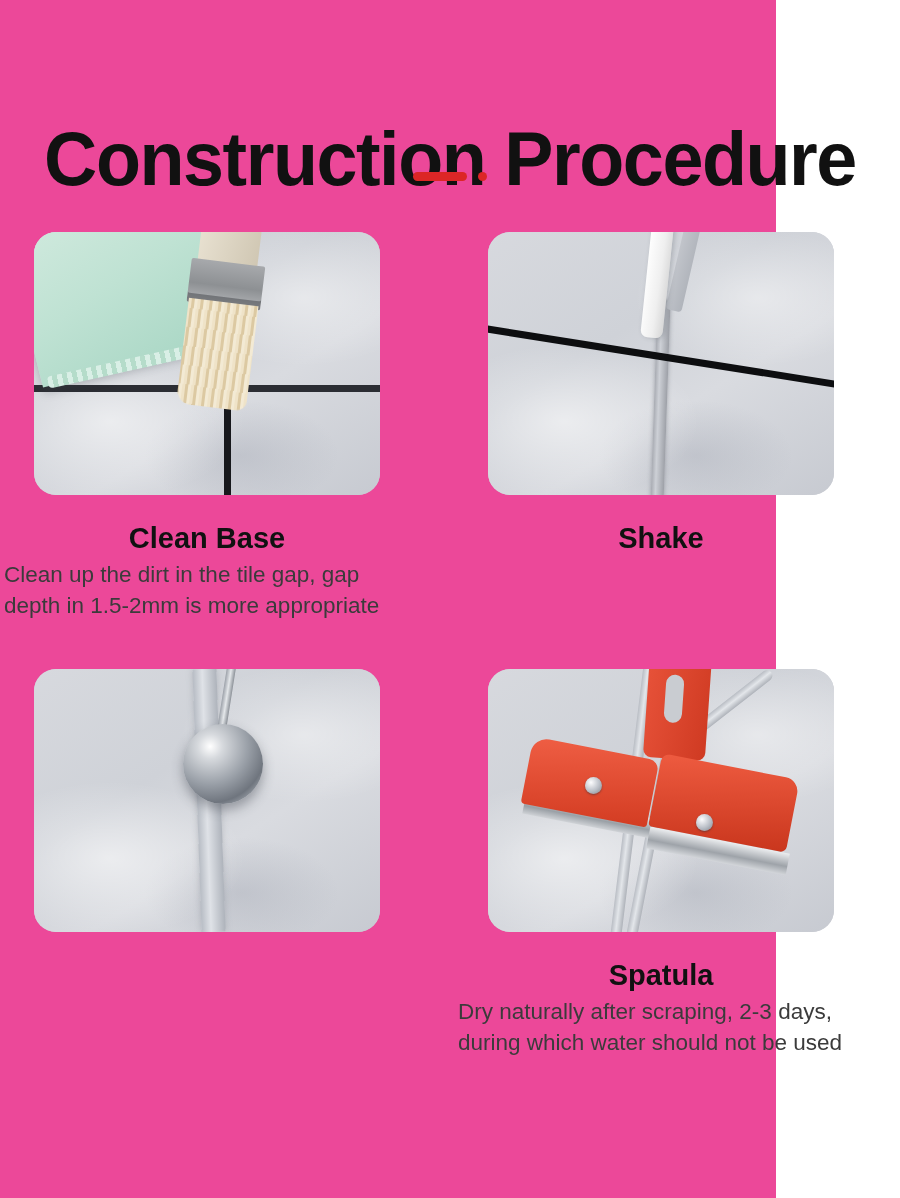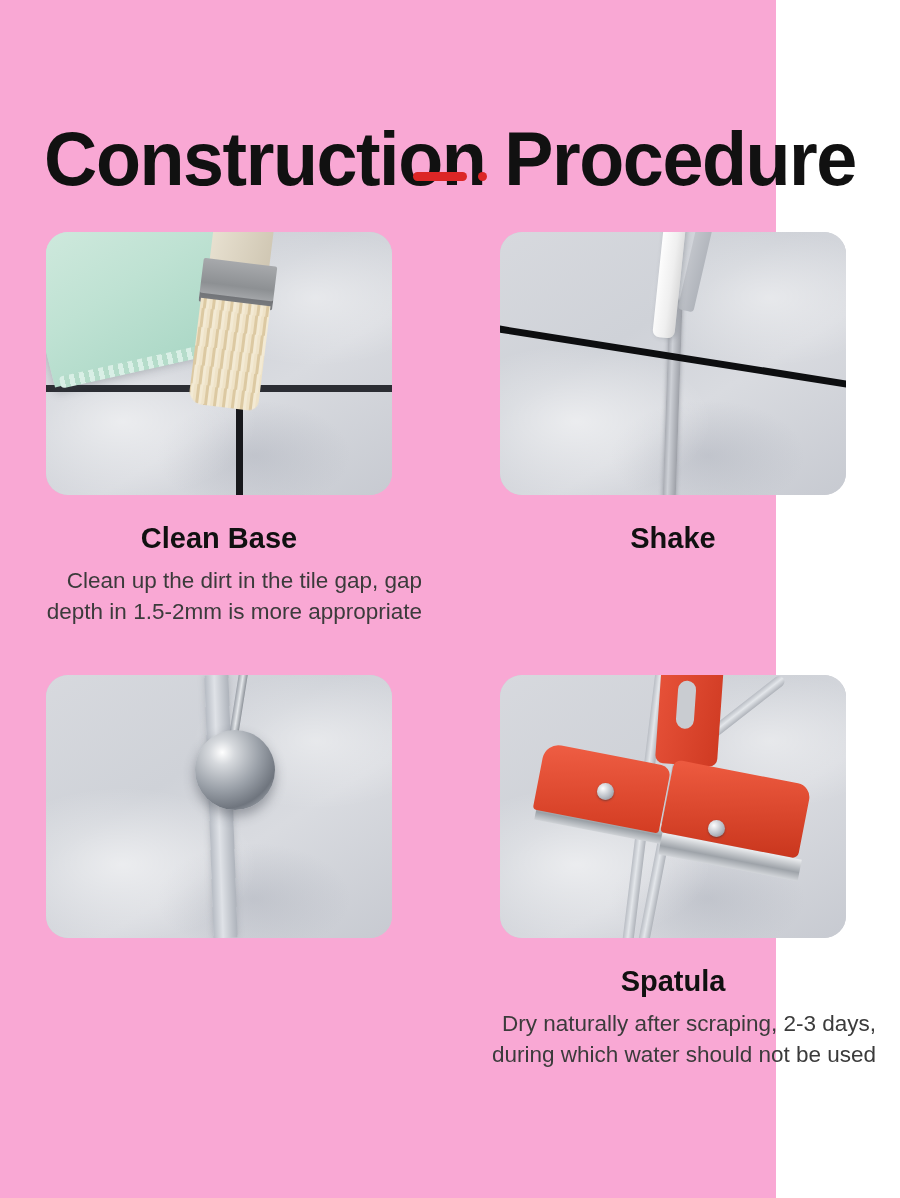--- a/index.html
+++ b/index.html
@@ -11,21 +11,21 @@
     width: 900px;
     height: 1198px;
     overflow: hidden;
     font-family: "Liberation Sans", sans-serif;
     -webkit-font-smoothing: antialiased;
   }
   .page {
     position: relative;
     width: 776px;
     height: 1198px;
-    background: #f9a8d4;
+    background: #ec4899;
   }
 
   
   .page-title {
     position: absolute;
     left: 0;
     top: 68px;
     width: 900px;
     text-align: center;
     font-size: 76px;
@@ -54,21 +54,21 @@
   .accent-dot {
     width: 9px;
     height: 9px;
     border-radius: 50%;
     background: #dc2626;
   }
 
   
   .steps-grid {
     position: absolute;
-    left: 16px;
+    left: 4px;
     top: 232px;
     width: 860px;
     display: grid;
     grid-template-columns: 1fr 1fr;
     column-gap: 24px;
     row-gap: 20px;
     gap: 48px;
   }
   .step-card {
     display: flex;
@@ -310,25 +310,25 @@
   
   .step-title {
     margin-top: 26px;
     font-size: 29px;
     line-height: 34px;
     font-weight: 700;
     color: #111111;
     text-align: center;
   }
   .step-desc {
-    margin-top: 10px;
+    margin-top: 4px;
     font-size: 22.5px;
     line-height: 31px;
     color: #3b3b3b;
-    text-align: right;
+    text-align: left;
     max-width: 430px;
   }
   .card-2 .step-desc, .card-4 .step-desc { max-width: 440px; }
   .card-3 .step-desc { max-width: 420px; }
 </style>
 </head>
 <body>
 
 <div class="page">
 

